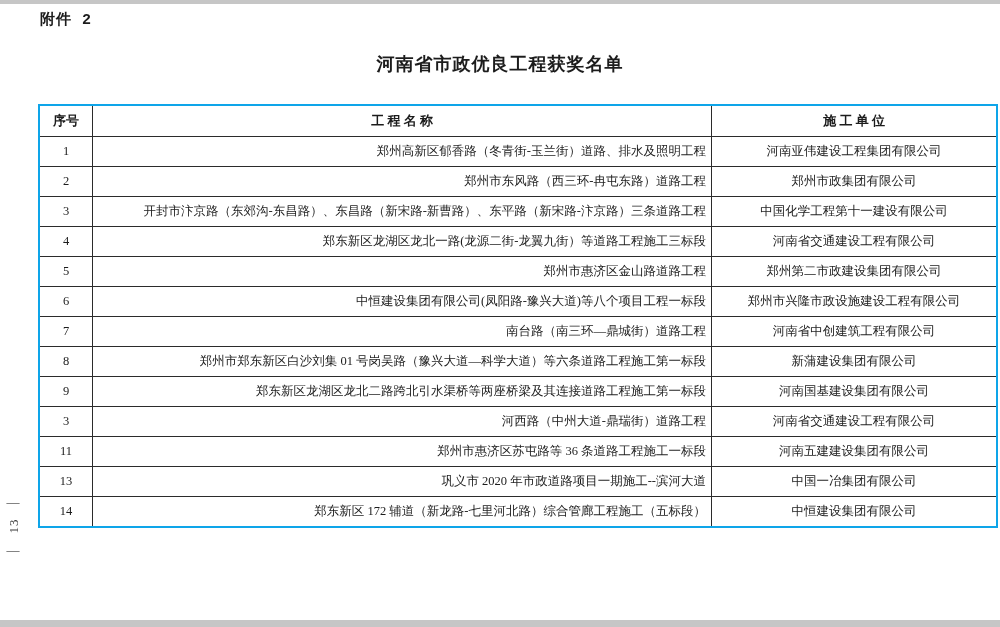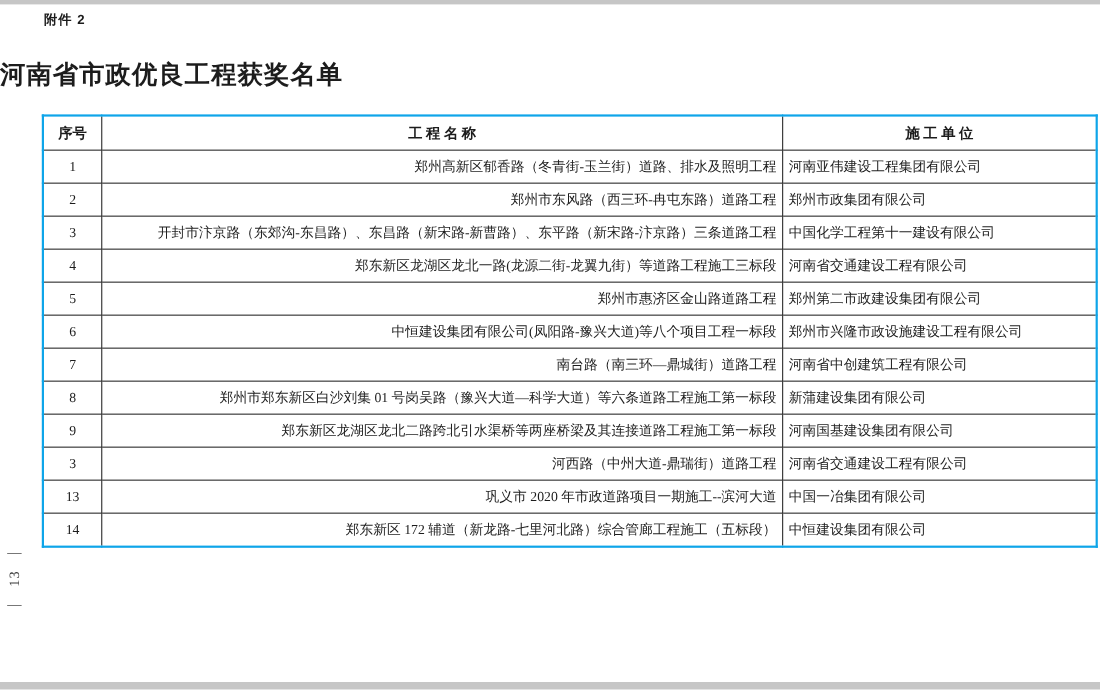--- a/index.html
+++ b/index.html
@@ -6,47 +6,47 @@
   .sheet {
     position:relative; width:1000px; height:627px; background:#ffffff;
     font-family:"Liberation Serif","DejaVu Serif",serif; color:#1c1c1c;
     overflow:hidden; margin:0 auto;
   }
   .scan-band-top { position:absolute; top:0; left:0; right:0; height:4px; background:#c6c6c6; }
   .scan-band-bottom { position:absolute; bottom:0; left:0; right:0; height:7px; background:#c6c6c6; }
 
   .attachment {
     position:absolute; left:40px; top:10px;
-    font-family:Liberation Sans, sans-serif;
-    font-weight:bold; font-size:12px; letter-spacing:1px;
+    font-family:Liberation Mono, monospace;
+    font-weight:bold; font-size:15px; letter-spacing:1px;
   }
   .doc-title {
-    position:absolute; left:0; right:0; top:52px; 
+    position:absolute; left:0; right:0; top:52px; text-align:center;
     font-family:"Liberation Sans","DejaVu Sans",sans-serif;
-    font-weight:bold; font-size:23px; letter-spacing:1px;
+    font-weight:bold; font-size:18px; letter-spacing:1px;
   }
 
   table.award-table {
     position:absolute; left:38px; top:104px; width:924px;
     border-collapse:collapse; table-layout:fixed;
     border:2px solid #0ea5e9;
   }
   .award-table th, .award-table td {
     border:1px solid #2b2b2b;
     font-size:12.5px; line-height:1.45;
     padding:2px 5px;
     overflow:hidden;
   }
   .award-table th {
     font-weight:bold; text-align:center; height:26px; font-size:13px;
   }
   .award-table tbody td { height:25px; }
   .col-no   { width:42px;  text-align:center; }
   .col-proj { width:608px; text-align:right; }
-  .col-unit { width:274px; text-align:left; }
+  .col-unit { width:274px; text-align:center; }
 
   .side-page {
     position:absolute; left:3px; top:468px; width:20px; height:115px;
     display:flex; flex-direction:column; align-items:center; justify-content:center;
     gap:8px; font-size:13px; color:#3a3a3a;
   }
   .side-page .side-num {
     display:inline-block; transform:rotate(-90deg);
     font-size:13px; letter-spacing:1px;
   }
@@ -120,20 +120,25 @@
         <td class="col-no">9</td>
         <td class="col-proj">郑东新区龙湖区龙北二路跨北引水渠桥等两座桥梁及其连接道路工程施工第一标段</td>
         <td class="col-unit">河南国基建设集团有限公司</td>
       </tr>
       <tr>
         <td class="col-no">3</td>
         <td class="col-proj">河西路（中州大道-鼎瑞街）道路工程</td>
         <td class="col-unit">河南省交通建设工程有限公司</td>
       </tr>
       <tr>
+        <td class="col-no">11</td>
+        <td class="col-proj">郑州市惠济区苏屯路等 36 条道路工程施工一标段</td>
+        <td class="col-unit">河南五建建设集团有限公司</td>
+      </tr>
+      <tr>
         <td class="col-no">13</td>
         <td class="col-proj">巩义市 2020 年市政道路项目一期施工--滨河大道</td>
         <td class="col-unit">中国一冶集团有限公司</td>
       </tr>
       <tr>
         <td class="col-no">14</td>
         <td class="col-proj">郑东新区 172 辅道（新龙路-七里河北路）综合管廊工程施工（五标段）</td>
         <td class="col-unit">中恒建设集团有限公司</td>
       </tr>
     </tbody>

